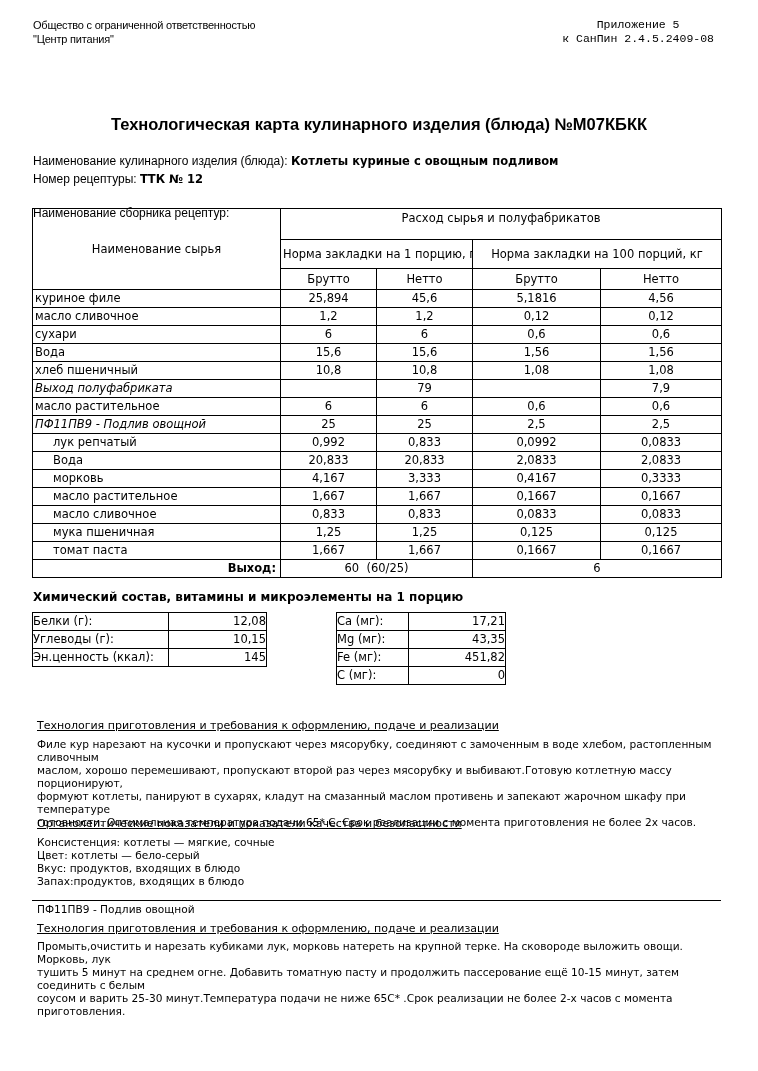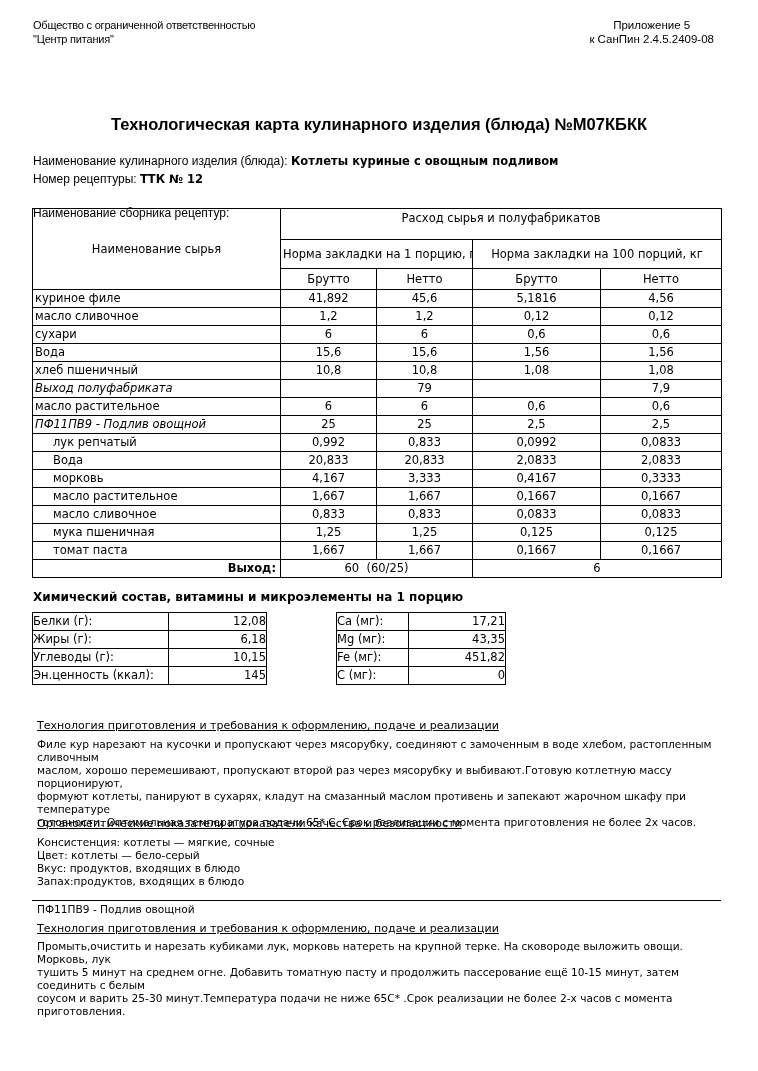--- a/index.html
+++ b/index.html
@@ -2,21 +2,21 @@
 <html><head>
   <meta charset="utf-8">
   <style>
     html, body { margin: 0; padding: 0; background: #ffffff; }
     body {
       width: 758px; height: 1071px; position: relative; overflow: hidden;
       font-family: "DejaVu Sans", sans-serif; color: #000;
     }
     .abs { position: absolute; }
     .hdr-left { left: 33px; top: 18px; font-size: 11px; line-height: 14px; font-family: "Liberation Sans", sans-serif; letter-spacing: -0.2px; }
-    .hdr-right { right: 44px; top: 18px; font-size: 11.5px; line-height: 14px; text-align: center; font-family: Liberation Sans, sans-serif; }
+    .hdr-right { right: 44px; top: 18px; font-size: 11.5px; line-height: 14px; text-align: center; font-family: Liberation Mono, monospace; }
     .title { left: 0; width: 758px; top: 115px; text-align: center; font-size: 16.5px; font-weight: bold; font-family: "Liberation Sans", sans-serif; }
     .info { left: 33px; font-size: 12px; line-height: 18px; font-family: "Liberation Sans", sans-serif; }
     .info b { font-family: "DejaVu Sans", sans-serif; font-size: 11.5px; }
 
     table.main {
       position: absolute; left: 32px; top: 208px; width: 689px;
       border-collapse: collapse; table-layout: fixed;
       font-size: 11.5px; font-family: "DejaVu Sans", sans-serif;
     }
     table.main td {
@@ -87,21 +87,21 @@
   <tr>
     <td class="h3">Брутто</td>
     <td class="h3">Нетто</td>
     <td class="h3">Брутто</td>
     <td class="h3">Нетто</td>
   </tr>
   </tbody>
     <tbody id="ing-body">
     <tr>
         <td>куриное филе</td>
-        <td class="num">41,892</td>
+        <td class="num">25,894</td>
         <td class="num">45,6</td>
         <td class="num">5,1816</td>
         <td class="num">4,56</td>
       </tr>
     <tr>
         <td>масло сливочное</td>
         <td class="num">1,2</td>
         <td class="num">1,2</td>
         <td class="num">0,12</td>
         <td class="num">0,12</td>
@@ -211,24 +211,20 @@
   <colgroup>
       <col style="width:136px">
       <col style="width:98px">
     </colgroup>
   <tbody>
       <tr>
         <td>Белки (г):</td>
         <td class="v">12,08</td>
       </tr>
   <tr>
-        <td>Жиры (г):</td>
-        <td class="v">6,18</td>
-      </tr>
-  <tr>
         <td>Углеводы (г):</td>
         <td class="v">10,15</td>
       </tr>
   <tr>
         <td>Эн.ценность (ккал):</td>
         <td class="v">145</td>
       </tr>
 </tbody>
   </table>
 

